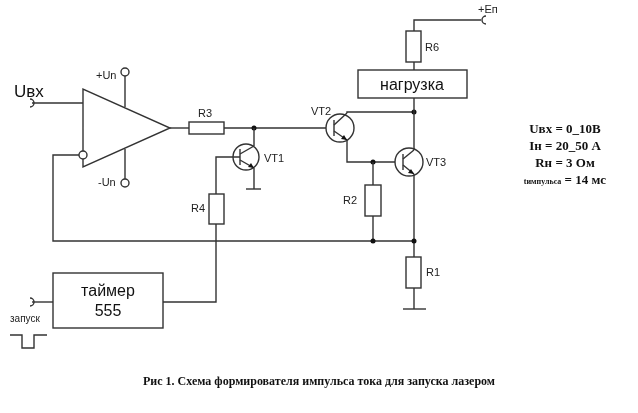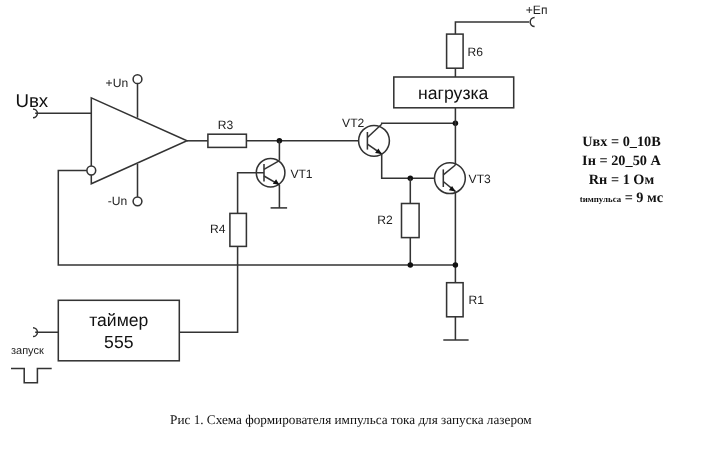--- a/index.html
+++ b/index.html
@@ -8,21 +8,21 @@
   .wire { stroke: #333333; stroke-width: 1.4; fill: none; }
   .comp { stroke: #333333; stroke-width: 1.4; fill: #ffffff; }
   .dot { fill: #111111; }
   .lbl { font-family: "Liberation Sans", sans-serif; font-size: 11px; fill: #222222; }
   .lbl-big { font-family: "Liberation Sans", sans-serif; font-size: 17px; fill: #111111; }
   .box-text { font-family: "Liberation Sans", sans-serif; font-size: 16px; fill: #111111; }
   .params { position: absolute; left: 490px; top: 120px; width: 150px; text-align: center;
             font-family: "Liberation Serif", serif; font-weight: bold; font-size: 13px; line-height: 17px; color: #111; }
   .params .sub { font-size: 8px; }
   .caption { position: absolute; left: 0; top: 373px; width: 638px; text-align: center;
-             font-family: "Liberation Serif", serif; font-weight: normal; font-size: 12px; line-height: 17px; color: #111; }
+             font-family: "Liberation Serif", serif; font-weight: bold; font-size: 12px; line-height: 17px; color: #111; }
 </style>
 </head>
 <body>
 
 <svg id="schematic" width="638" height="413" viewBox="0 0 638 413" xmlns="http://www.w3.org/2000/svg">
 
   <text class="lbl-big" x="14" y="97">Uвх</text>
   <path class="wire" d="M30,99 a4,4 0 0 1 0,8"></path>
   <line class="wire" x1="32" y1="103" x2="83" y2="103"></line>
 
@@ -107,19 +107,19 @@
   <rect class="comp" x="406" y="31" width="15" height="31"></rect>
   <text class="lbl" x="425" y="51">R6</text>
   <polyline class="wire" points="414,31 414,20 481,20"></polyline>
   <path class="wire" d="M486,16 a4,4 0 0 0 0,8"></path>
   <text class="lbl" x="478" y="13">+Eп</text>
 </svg>
 
 <div class="params">
   <div><span>Uвх</span> <span>= 0_10В</span></div>
   <div><span>Iн</span> <span>= 20_50 А</span></div>
-  <div><span>Rн</span> <span>= 1 Ом</span></div>
-  <div><span class="sub">tимпульса</span> <span>= 9 мс</span></div>
+  <div><span>Rн</span> <span>= 3 Ом</span></div>
+  <div><span class="sub">tимпульса</span> <span>= 14 мс</span></div>
 </div>
 
 <div class="caption">
   <div>Рис 1. Схема формирователя импульса тока для запуска лазером</div>
 </div>
 
 </body></html>

